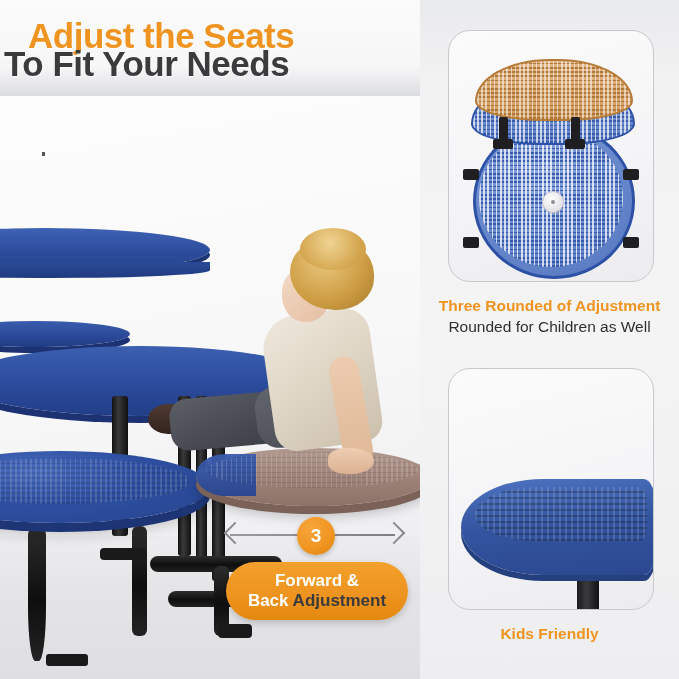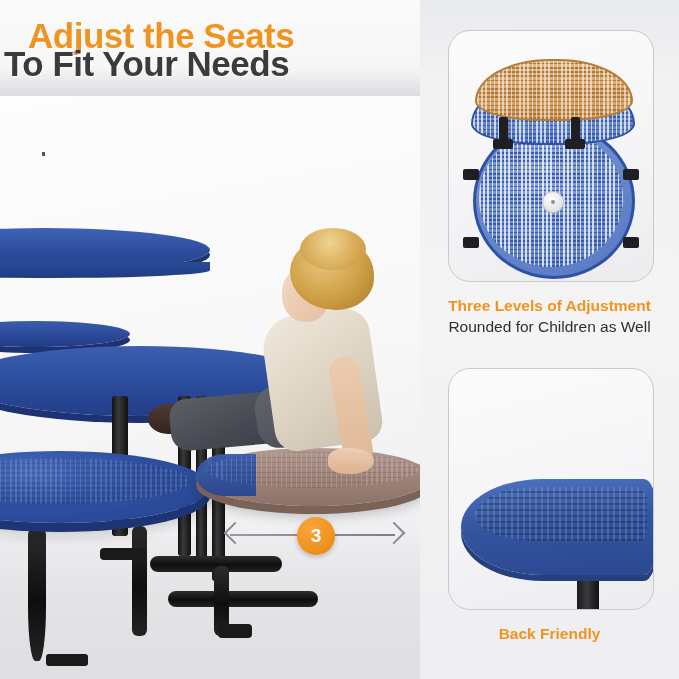--- a/index.html
+++ b/index.html
@@ -218,20 +218,24 @@
       <div class="hair2"></div>
     </div>
 
     <div class="arrowrow">
       <div class="arrowline"></div>
       <div class="ahead l"></div>
       <div class="ahead r"></div>
       <div class="badge3">3</div>
     </div>
 
+    <div class="pill">
+      <div class="l1">Forward &amp;</div>
+      <div class="l2"><b>Back</b> <span>Adjustment</span></div>
+    </div>
   </div>
 
   <div class="rcol">
 
     <div class="inset top">
       <div class="tt-disc"></div>
       <div class="tt-mesh"></div>
       <div class="tt-hub"></div>
       <div class="brk" style="left:14px;top:138px;width:16px;height:11px;"></div>
       <div class="brk" style="left:174px;top:138px;width:16px;height:11px;"></div>
@@ -239,28 +243,28 @@
       <div class="brk" style="left:174px;top:206px;width:16px;height:11px;"></div>
       <div class="tt-seat-b"></div>
       <div class="tt-seat-o"></div>
       <div class="brk" style="left:50px;top:86px;width:9px;height:26px;"></div>
       <div class="brk" style="left:122px;top:86px;width:9px;height:26px;"></div>
       <div class="brk" style="left:44px;top:108px;width:20px;height:10px;"></div>
       <div class="brk" style="left:116px;top:108px;width:20px;height:10px;"></div>
     </div>
 
     <div class="cap c1">
-      <div class="o">Three Levels of Adjustment</div>
+      <div class="o">Three Rounded of Adjustment</div>
       <div class="d">Rounded for Children as Well</div>
     </div>
 
     <div class="inset bot">
       <div class="cu-post"></div>
       <div class="cu-seat"></div>
       <div class="cu-mesh"></div>
     </div>
 
     <div class="cap c2">
-      <div class="o">Back Friendly</div>
+      <div class="o">Kids Friendly</div>
     </div>
 
   </div>
 </div>
 
 </body></html>

